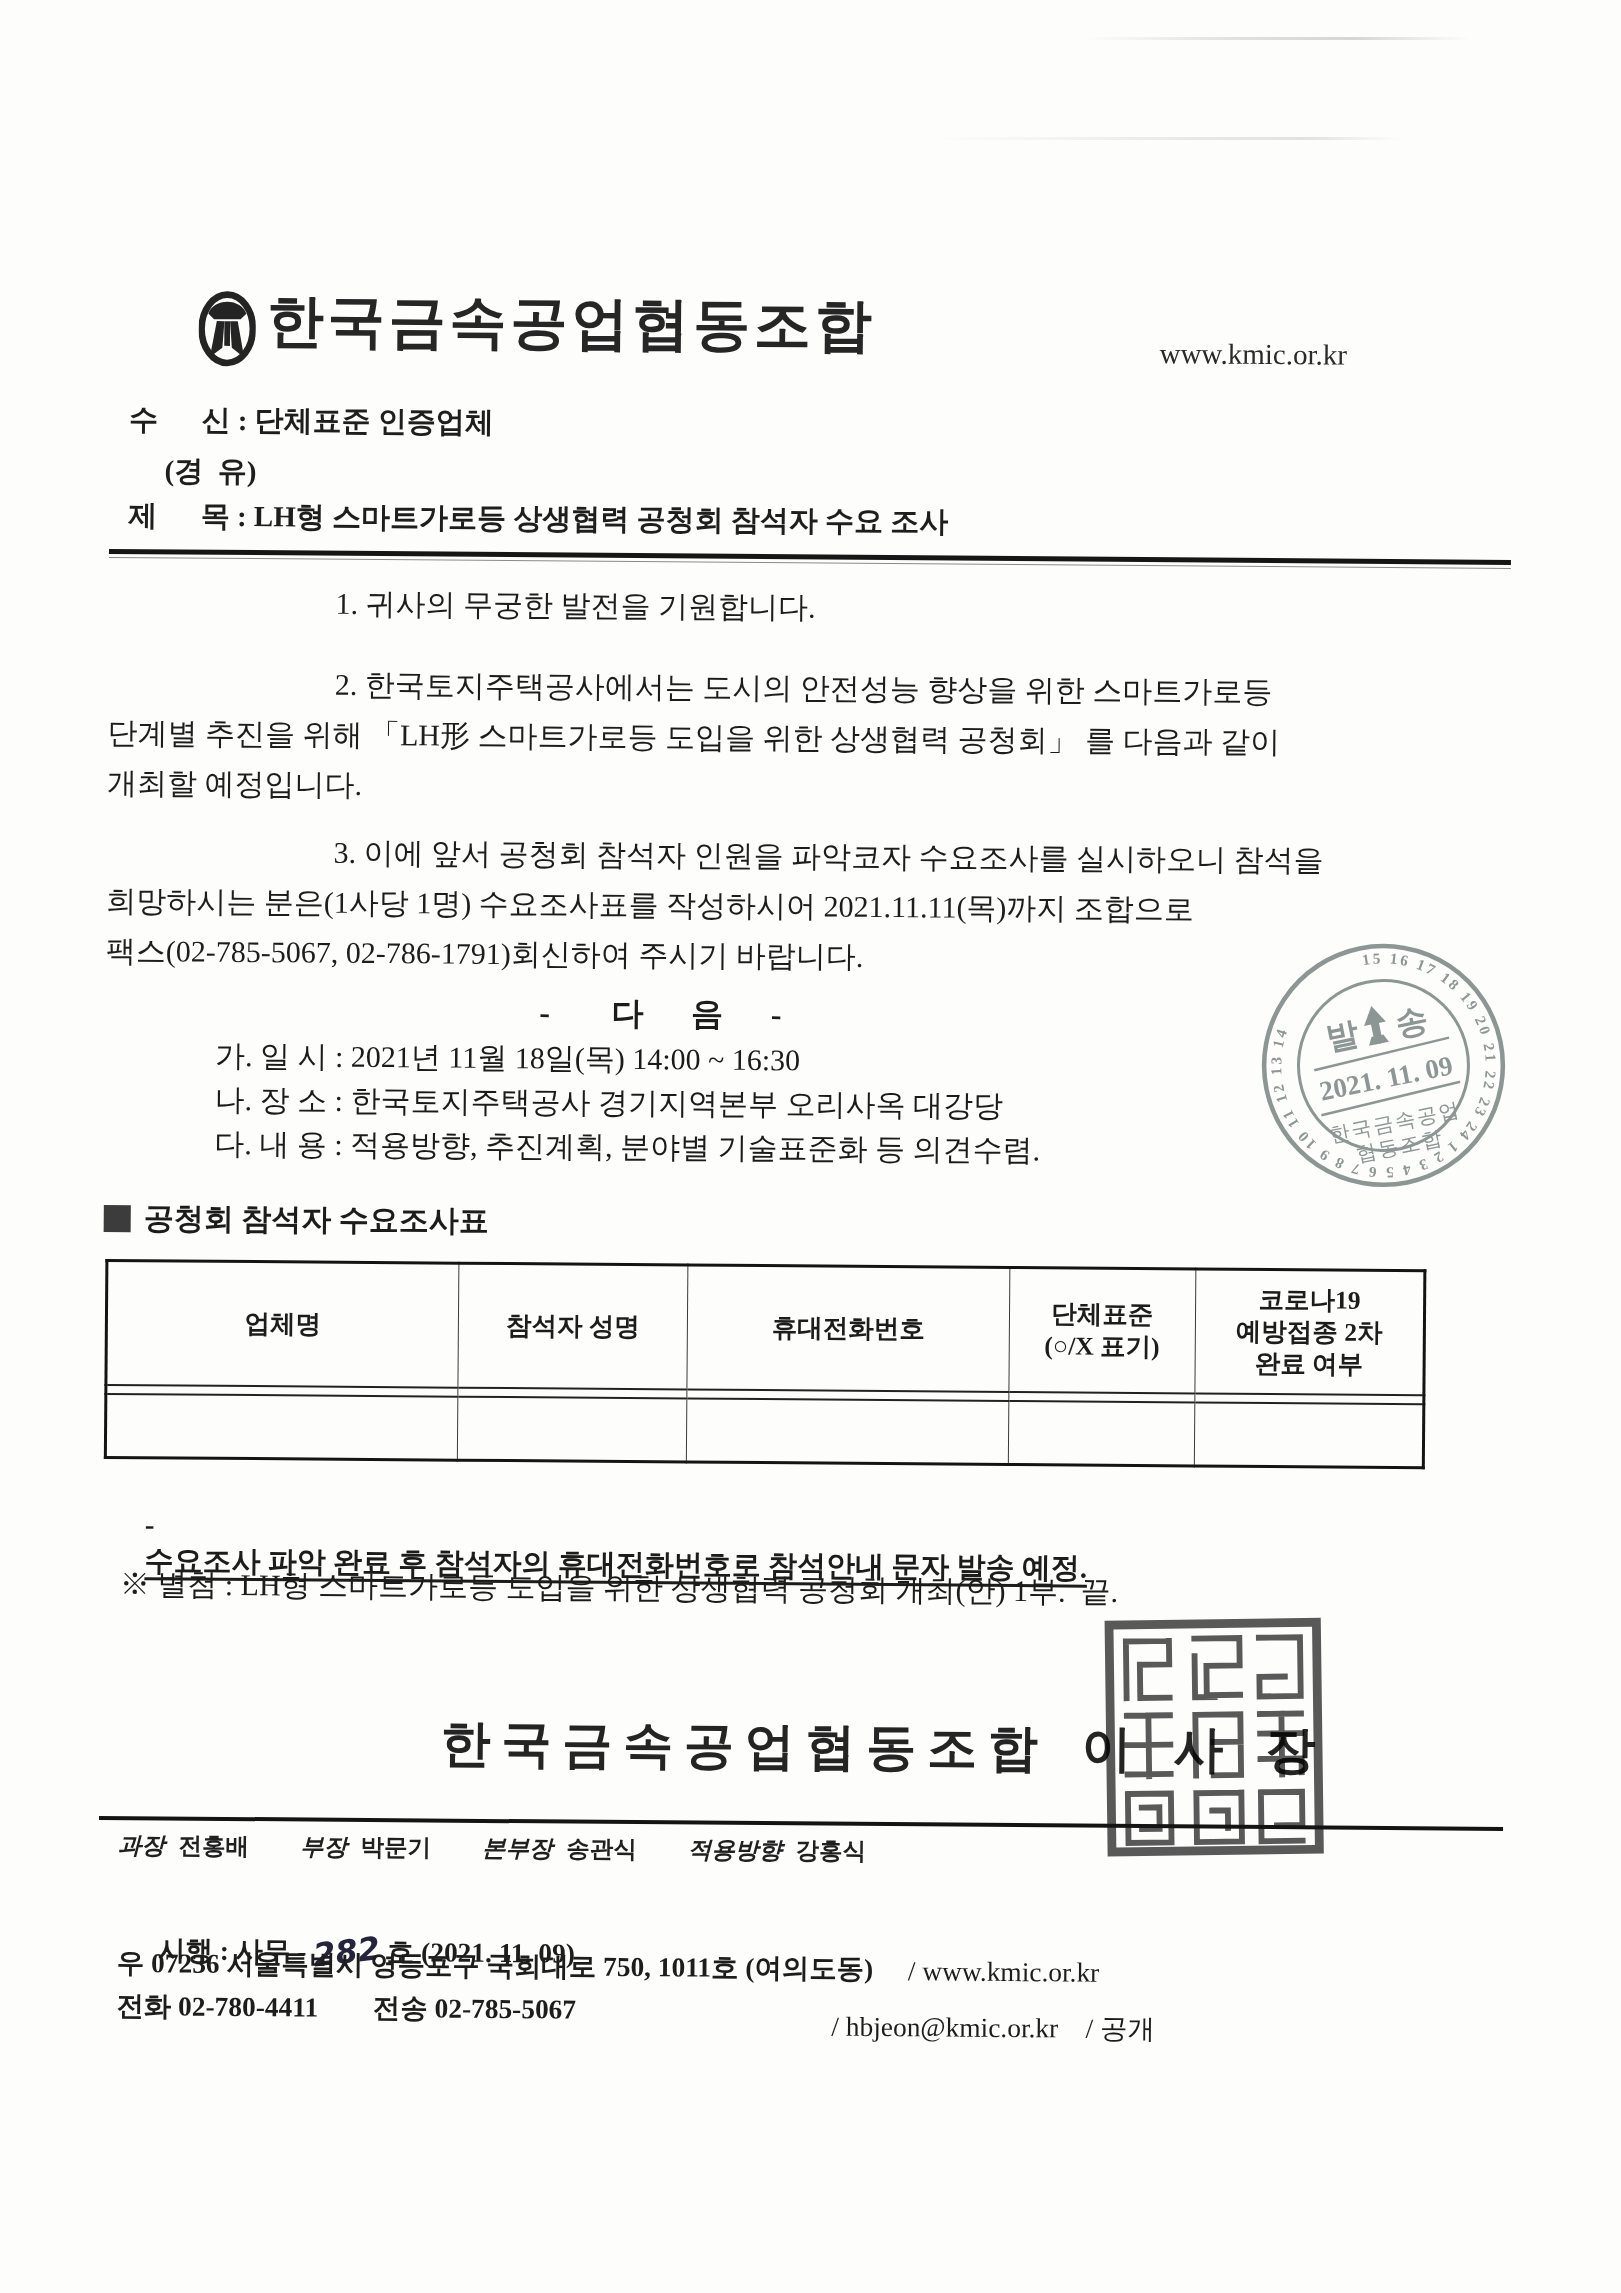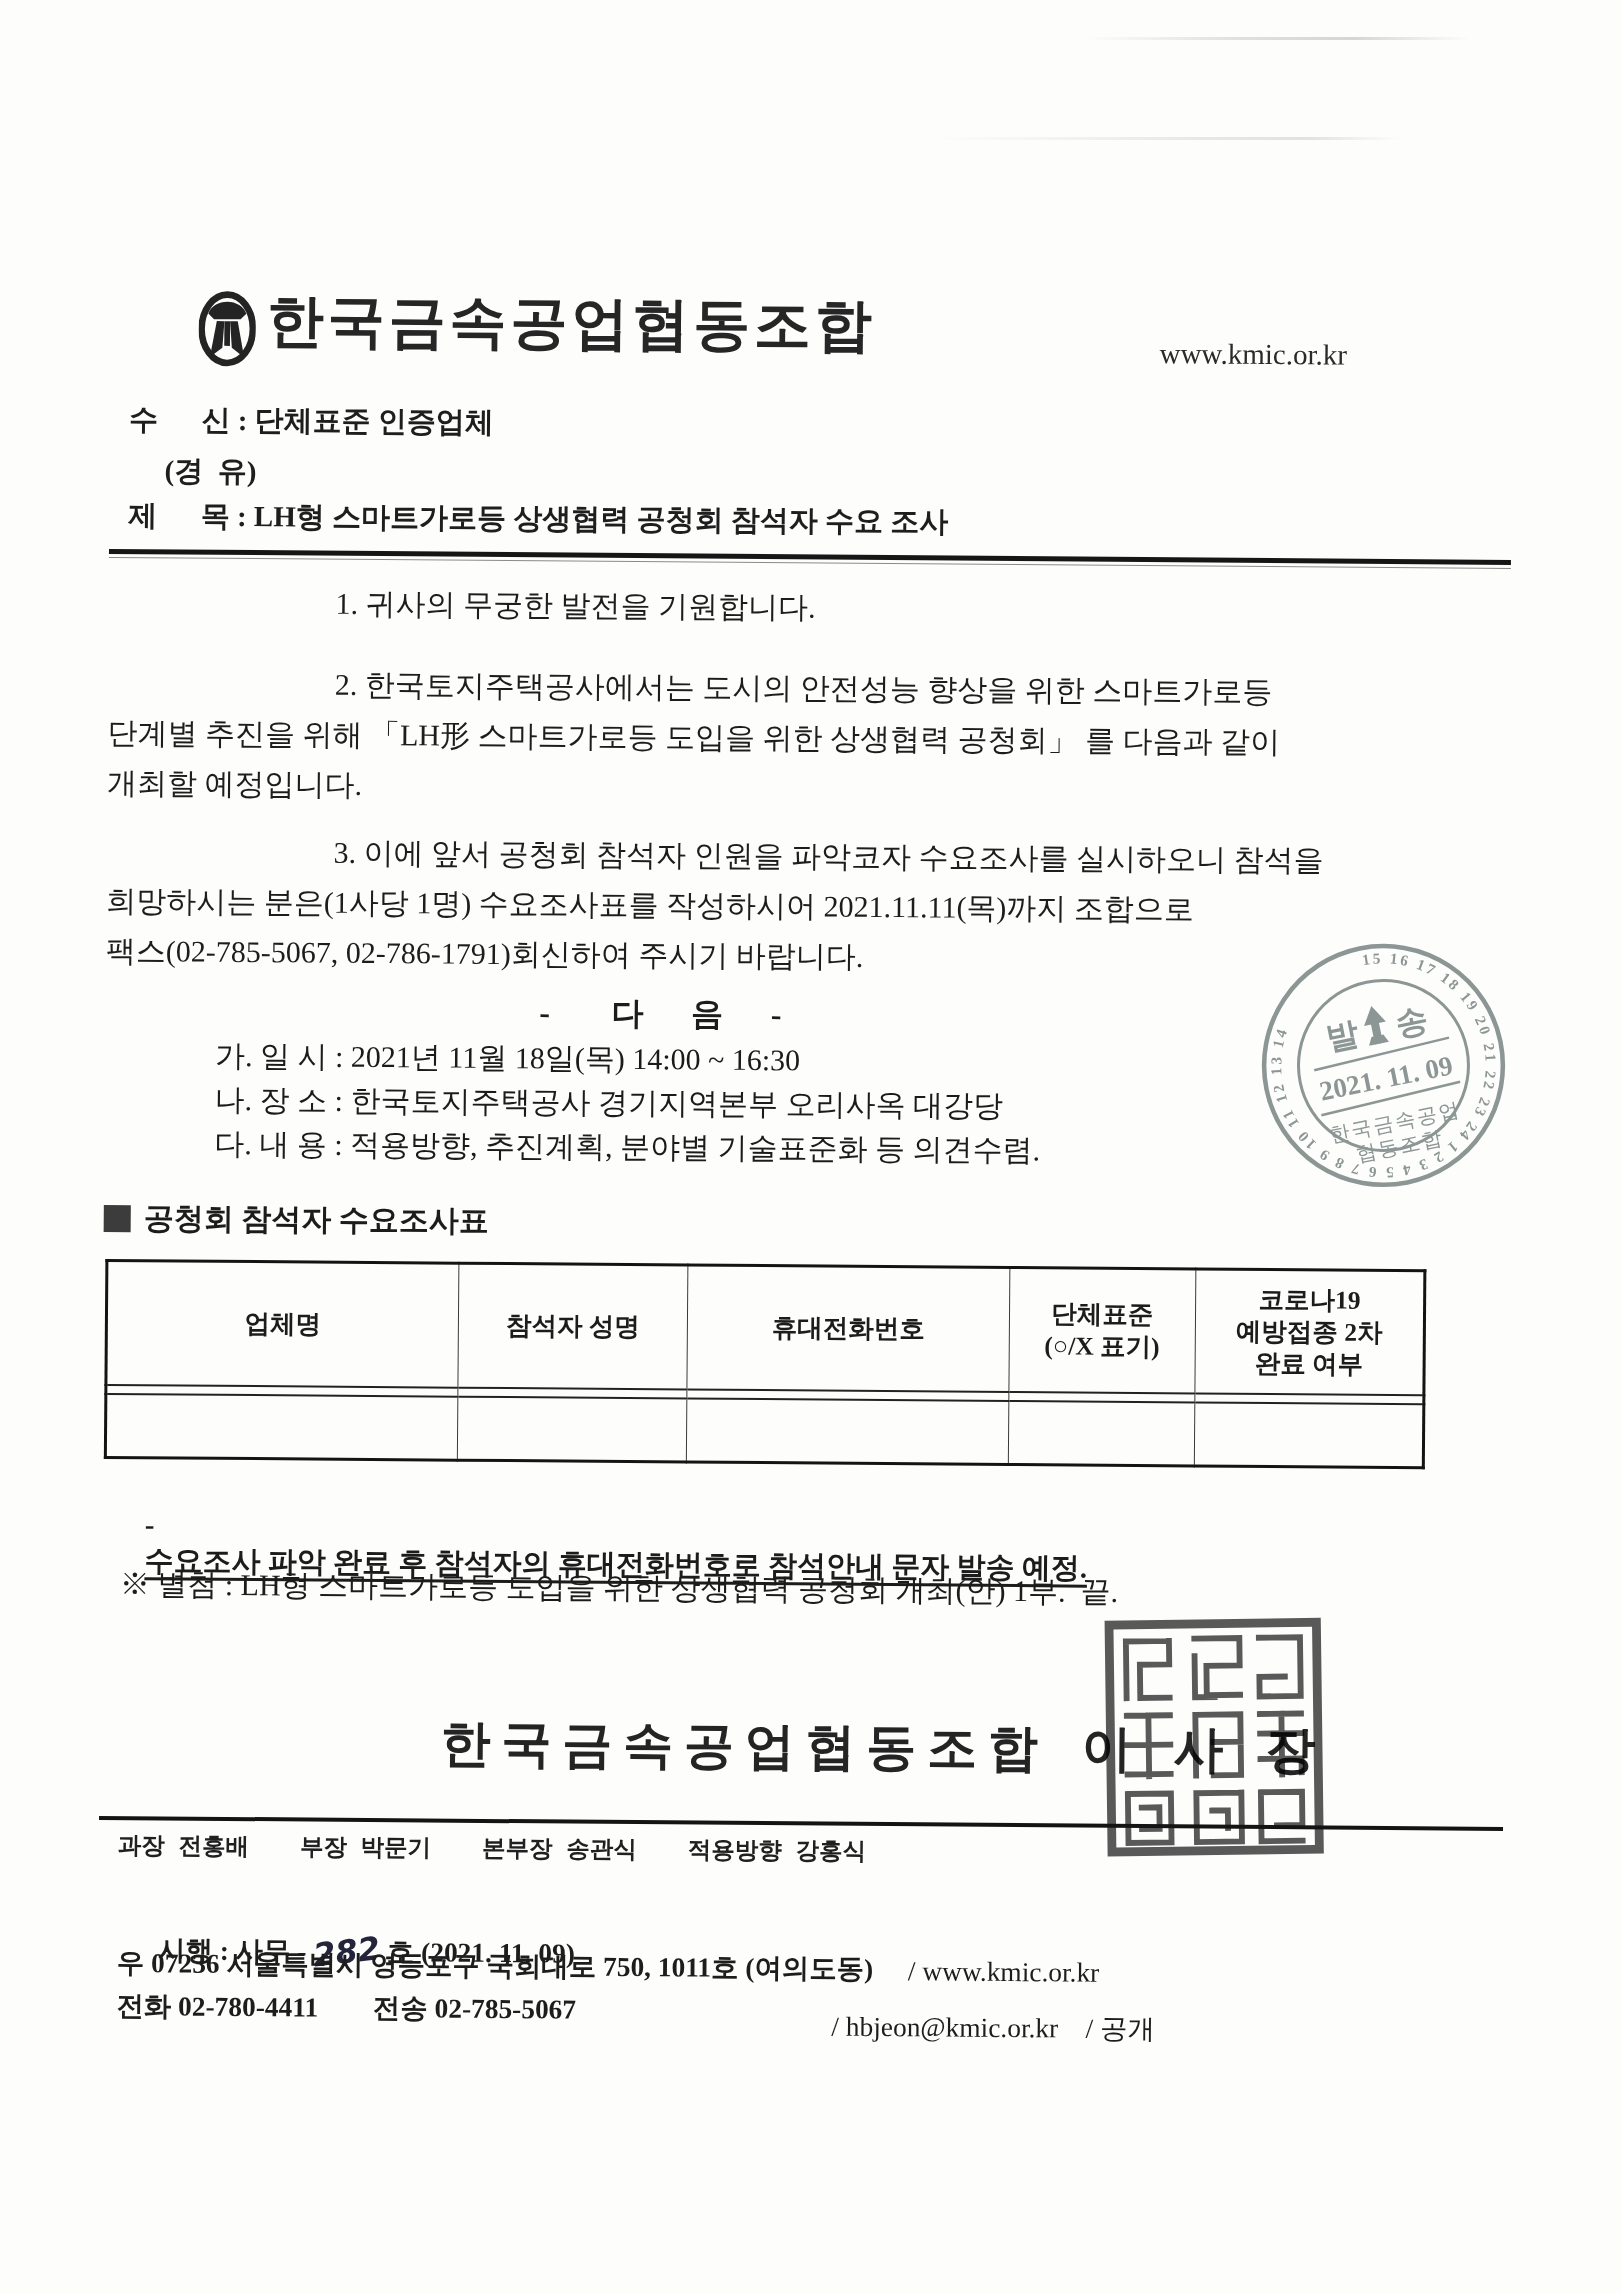--- a/index.html
+++ b/index.html
@@ -56,21 +56,21 @@
   .signature .title{letter-spacing:14.7px;margin-left:33px;}
 
   
   .dispatch-stamp{position:absolute;left:1258px;top:924px;width:263px;height:263px;
                   transform:rotate(-12deg);mix-blend-mode:multiply;opacity:.95;}
   .square-seal{position:absolute;left:1113px;top:1605px;width:225px;height:247px;
                transform:rotate(-1.2deg);mix-blend-mode:multiply;opacity:.9;}
 
   .rule{position:absolute;left:111px;top:1816px;width:1404px;height:3.9px;background:#141414;}
   .approvers{left:130px;top:1829px;display:flex;gap:51px;font-size:23.5px;font-weight:bold;color:#202020;}
-  .approver .role{margin-right:13.7px;}
+  .approver .role{margin-right:13.7px;font-style:italic;}
 
   
   .foot{font-size:27.4px;color:#1d1d1d;}
   .hand{font-family:"DejaVu Sans",sans-serif;font-style:italic;font-size:32px;
         display:inline-block;transform:rotate(-7deg) translateY(2px);color:#24243a;}
 </style>
 </head>
 <body>
 
 <div class="page">

